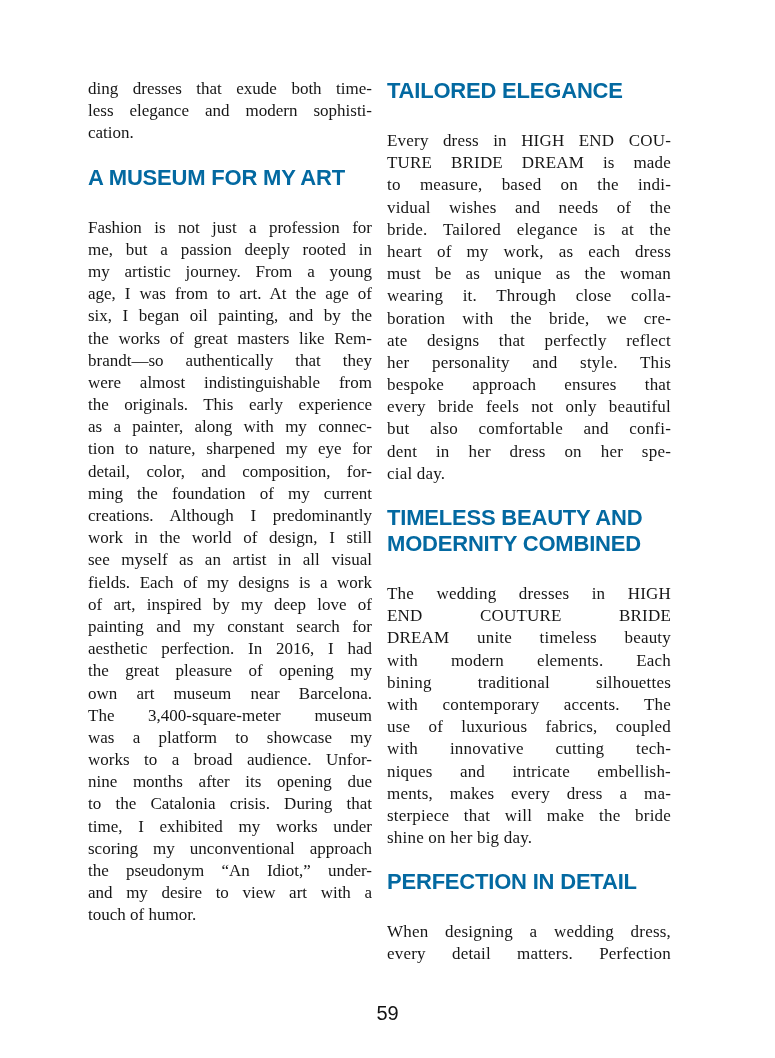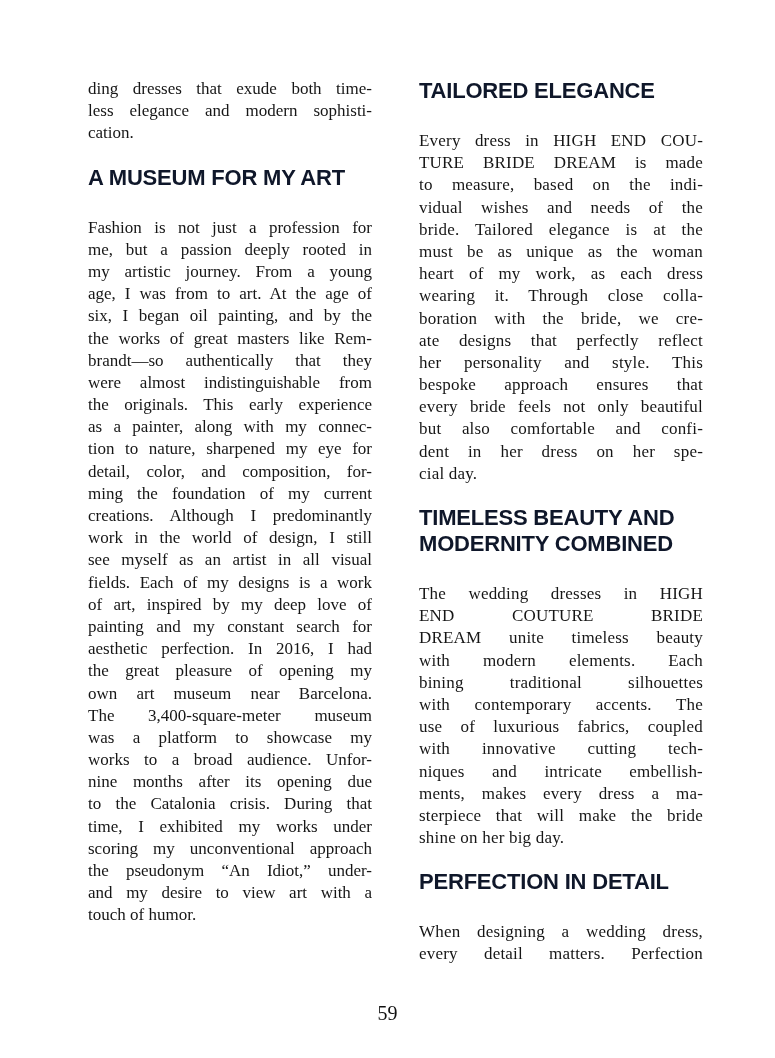--- a/index.html
+++ b/index.html
@@ -9,21 +9,21 @@
     background: #ffffff;
     position: relative;
     overflow: hidden;
     font-family: "Liberation Serif", serif;
   }
   .columns {
     position: absolute;
     left: 88px;
     top: 78px;
     display: flex;
-    gap: 47px;
+    gap: 15px;
   }
   .column { width: 284px; }
   .para {
     font-family: "Liberation Serif", serif;
     font-size: 17px;
     line-height: 22.2px;
     color: #161616;
     margin: 0;
   }
   .para .line {
@@ -35,31 +35,31 @@
   .para .line.last {
     text-align-last: left;
   }
   .column-right .para .line { letter-spacing: 0.2px; }
   h2.section-heading {
     font-family: "Liberation Sans", sans-serif;
     font-weight: 700;
     font-size: 22px;
     line-height: 26px;
     letter-spacing: -0.2px;
-    color: #0f172a;
+    color: #0369a1;
     margin: 20px 0 26px 0;
   }
   .column h2.section-heading:first-child { margin-top: 0; }
   .page-number {
     position: absolute;
     top: 1002px;
     left: 0;
     width: 775px;
     text-align: center;
-    font-family: Liberation Serif, serif;
+    font-family: Liberation Sans, sans-serif;
     font-size: 20px;
     color: #111111;
   }
 </style>
 </head>
 <body>
 
 <div class="page-root">
 
   <div class="columns">
@@ -108,22 +108,22 @@
     </div>
 
     <div class="column column-right">
       <h2 class="section-heading">TAILORED ELEGANCE</h2>
       <div class="para">
           <div class="line">Every dress in HIGH END COU-</div>
           <div class="line">TURE BRIDE DREAM is made</div>
           <div class="line">to measure, based on the indi-</div>
           <div class="line">vidual wishes and needs of the</div>
           <div class="line">bride. Tailored elegance is at the</div>
+          <div class="line">heart of my work, as each dress</div>
           <div class="line">must be as unique as the woman</div>
-          <div class="line">heart of my work, as each dress</div>
           <div class="line">wearing it. Through close colla-</div>
           <div class="line">boration with the bride, we cre-</div>
           <div class="line">ate designs that perfectly reflect</div>
           <div class="line">her personality and style. This</div>
           <div class="line">bespoke approach ensures that</div>
           <div class="line">every bride feels not only beautiful</div>
           <div class="line">but also comfortable and confi-</div>
           <div class="line">dent in her dress on her spe-</div>
           <div class="line last">cial day.</div>
         </div>

